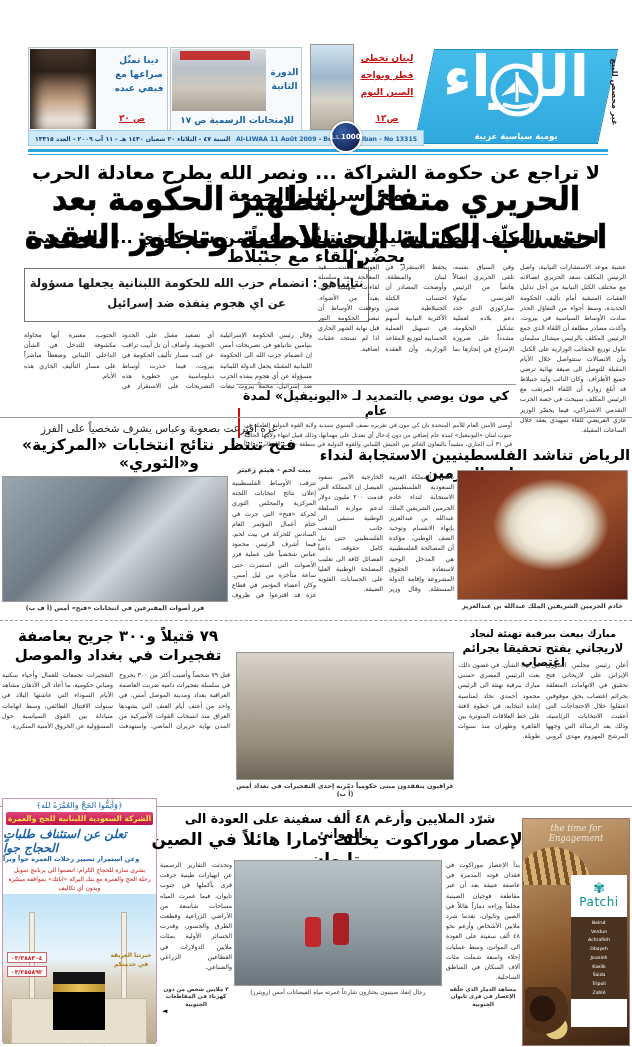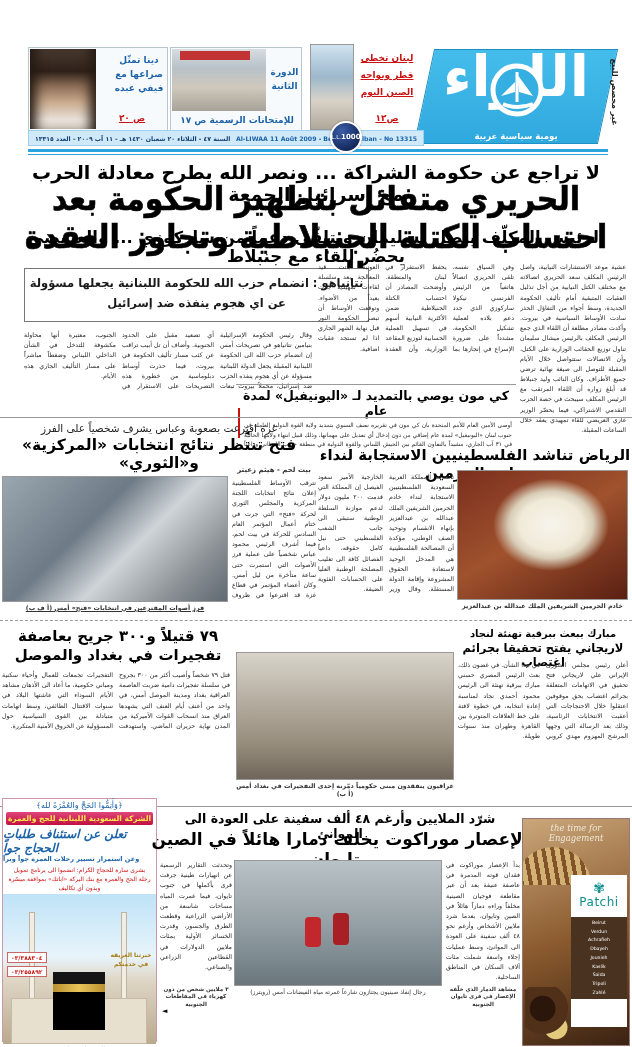--- a/index.html
+++ b/index.html
@@ -112,21 +112,21 @@
 
   <div class="abs hl" style="left:318px;top:446px;width:314px;font-size:15px;">الرياض تناشد الفلسطينيين الاستجابة لنداء خادم الحرمين</div>
 
   <div class="photo" style="left:457px;top:470px;width:171px;height:130px;background:radial-gradient(ellipse at 55% 42%,#f7f4ec 0%,#f0ead8 24%,#d8cdb8 32%,rgba(0,0,0,0) 44%),linear-gradient(150deg,#7a2f1e 0%,#a0522d 48%,#5a1f12 100%);"></div>
   <div class="abs caption" style="left:457px;top:602px;width:171px;">خادم الحرمين الشريفين الملك عبدالله بن عبدالعزيز</div>
   <div class="abs body-text cols-2" style="left:318px;top:472px;width:136px;height:142px;">ناشدت المملكة العربية السعودية الفلسطينيين الاستجابة لنداء خادم الحرمين الشريفين الملك عبدالله بن عبدالعزيز بإنهاء الانقسام وتوحيد الصف الوطني، مؤكدة أن المصالحة الفلسطينية هي المدخل الوحيد لاستعادة الحقوق المشروعة وإقامة الدولة المستقلة. وقال وزير الخارجية الأمير سعود الفيصل إن المملكة التي قدمت ٢٠٠ مليون دولار لدعم موازنة السلطة الوطنية ستبقى الى جانب الشعب الفلسطيني حتى نيل كامل حقوقه، داعياً الفصائل كافة الى تغليب المصلحة الوطنية العليا على الحسابات الفئوية الضيقة.</div>
 
   <div class="abs caption" style="left:232px;top:466px;width:84px;font-size:7px;">بيت لحم - هيثم زعيتر</div>
   <div class="abs body-text" style="left:232px;top:478px;width:84px;height:124px;">تترقب الأوساط الفلسطينية إعلان نتائج انتخابات اللجنة المركزية والمجلس الثوري لحركة «فتح» التي جرت في ختام أعمال المؤتمر العام السادس للحركة في بيت لحم، فيما أشرف الرئيس محمود عباس شخصياً على عملية فرز الأصوات التي استمرت حتى ساعة متأخرة من ليل أمس. وكان أعضاء المؤتمر في قطاع غزة قد اقترعوا في ظروف صعبة بعد تذليل العقبات التي وضعتها حركة «حماس» أمام مشاركتهم في التصويت.</div>
   <div class="photo" style="left:2px;top:476px;width:226px;height:126px;background:linear-gradient(135deg,#9aa7b0 0%,#6e7a85 38%,#cfd4d8 58%,#8a8f94 82%,#5f6a72 100%);"></div>
-  <div class="abs caption" style="left:2px;top:604px;width:226px;text-decoration:underline;">فرز أصوات المقترعين في انتخابات «فتح» أمس (أ ف ب)</div>
+  <div class="abs caption" style="left:2px;top:604px;width:226px;">فرز أصوات المقترعين في انتخابات «فتح» أمس (أ ف ب)</div>
 
   <div class="divider" style="left:0;top:620px;width:632px;border-top-style:dashed;"></div>
 
   <div class="abs hl" style="left:6px;top:627px;width:224px;font-size:15px;">٧٩ قتيلاً و٣٠٠ جريح بعاصفة</div>
   <div class="abs hl" style="left:6px;top:646px;width:224px;font-size:15px;">تفجيرات في بغداد والموصل</div>
   <div class="abs body-text cols-2" style="left:2px;top:670px;width:228px;height:132px;">قتل ٧٩ شخصاً وأصيب أكثر من ٣٠٠ بجروح في سلسلة تفجيرات دامية ضربت العاصمة العراقية بغداد ومدينة الموصل أمس، في واحد من أعنف أيام العنف التي يشهدها العراق منذ انسحاب القوات الأميركية من المدن نهاية حزيران الماضي. واستهدفت التفجيرات تجمعات للعمال وأحياء سكنية ومباني حكومية، ما أعاد الى الأذهان مشاهد الأيام السوداء التي عاشتها البلاد في سنوات الاقتتال الطائفي، وسط اتهامات متبادلة بين القوى السياسية حول المسؤولية عن الخروق الأمنية المتكررة.</div>
 
   <div class="photo" style="left:236px;top:652px;width:218px;height:128px;background:linear-gradient(180deg,#d8d4cb 0%,#b5ada0 38%,#978d7d 72%,#6f665a 100%);"></div>
   <div class="abs caption" style="left:236px;top:782px;width:218px;">عراقيون يتفقدون مبنى حكومياً دمّرته إحدى التفجيرات في بغداد أمس (أ ب)</div>
 

